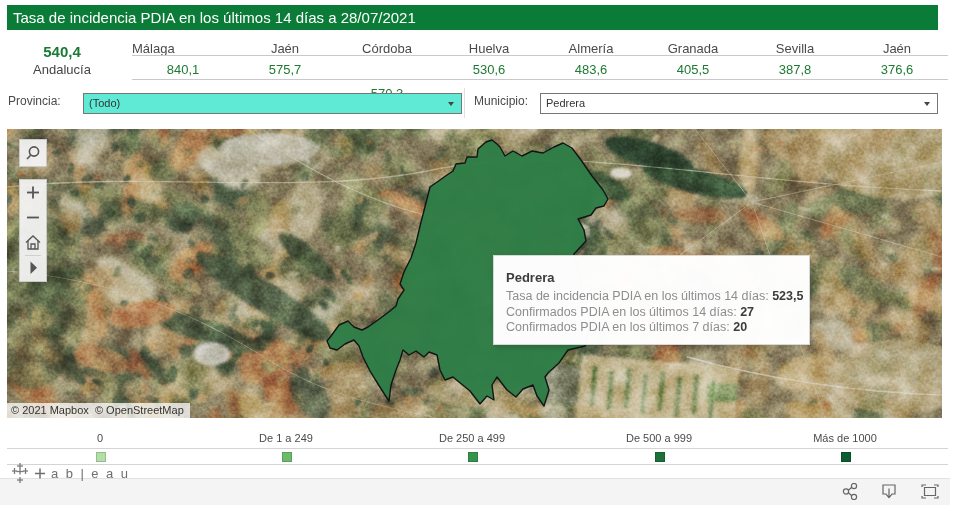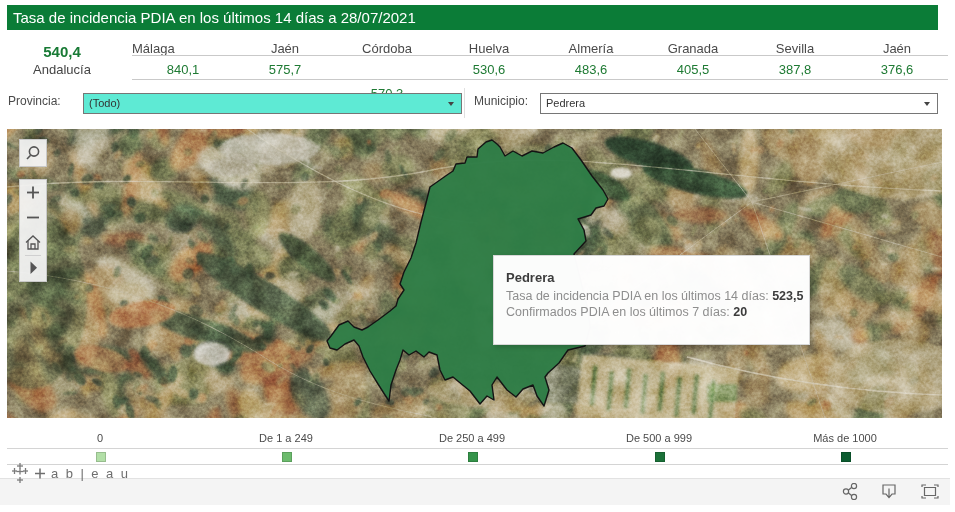--- a/index.html
+++ b/index.html
@@ -1124,20 +1124,21 @@
         <path d="M0,58 C 150,42 300,68 430,40 C 560,14 700,52 935,62" stroke="#d8d2c0" stroke-width="1.3" fill="none" opacity="0.6"></path>
         <path d="M240,0 C 300,40 380,88 470,94" stroke="#d6d0be" stroke-width="1.1" fill="none" opacity="0.6"></path>
         <path d="M745,73 L 935,33 M745,73 L 935,128 M745,73 L 688,0 M745,73 L 602,178 M745,73 L 818,289" stroke="#cfc9b8" stroke-width="1" fill="none" opacity="0.55"></path>
         <path d="M0,142 C 120,152 200,192 260,230 C 320,268 380,278 430,289" stroke="#c9c2ae" stroke-width="1" fill="none" opacity="0.5"></path>
         <path d="M680,228 C 760,250 850,263 935,266" stroke="#d8d2c0" stroke-width="1.4" fill="none" opacity="0.75"></path>
       </g>
       <rect x="0" y="0" width="935" height="289" filter="url(#n1)" style="mix-blend-mode:overlay" opacity="0.8"></rect>
       <rect x="0" y="0" width="935" height="289" filter="url(#n2)" style="mix-blend-mode:overlay" opacity="0.32"></rect>
       <path d="M423,58 L440,46 446,42 449,35 458,34 460,28 470,28 471,20 479,13 485,11 490,15 493,18 498,27 506,22 515,27 525,22 536,24 547,18 556,14 565,19 574,31 585,47 596,61 601,70 597,77 589,79 584,86 571,90 577,101 579,112 567,125 571,141 576,161 581,181 583,198 578,217 561,221 552,234 541,244 538,248 542,261 537,277 530,267 526,256 516,260 509,268 500,261 490,248 485,256 487,271 480,267 473,275 463,262 452,253 446,248 438,251 433,241 430,226 422,223 417,228 409,222 402,226 396,221 393,231 389,241 384,256 382,272 378,266 371,255 363,242 356,228 352,217 347,211 338,215 330,221 323,219 320,212 324,207 332,196 341,192 347,198 355,201 361,198 371,191 383,182 389,177 391,170 397,161 393,155 397,143 404,129 409,114 414,93 419,74 Z" fill="#2e7d46" fill-opacity="0.97" stroke="#141414" stroke-width="1.4" stroke-linejoin="round"></path>
     </svg>
+  <div style="position:absolute;left:0;bottom:0;background:rgba(255,255,255,0.75);font-size:11px;color:#333;padding:1px 6px 2px 4px;">© 2021 Mapbox&nbsp; © OpenStreetMap</div>
 </div>
 
 <div class="abs" style="left:19px;top:139px;width:26px;height:26px;background:rgba(243,243,243,0.94);border:1px solid #c9c9c9;">
   <svg width="26" height="26" viewBox="0 0 26 26">
       <circle cx="14" cy="11.5" r="4.6" fill="none" stroke="#555" stroke-width="1.6"></circle>
       <line x1="10.6" y1="15.2" x2="7" y2="19" stroke="#555" stroke-width="1.6"></line>
     </svg>
 </div>
 <div class="abs" style="left:19px;top:179px;width:26px;height:101px;background:rgba(243,243,243,0.94);border:1px solid #c9c9c9;">
   <svg width="26" height="101" viewBox="0 0 26 101">
@@ -1150,20 +1151,21 @@
         <path d="M11,69 L11,64 L15,64 L15,69"></path>
       </g>
     <line x1="5" y1="75.5" x2="21" y2="75.5" stroke="#d0d0d0" stroke-width="1"></line>
     <path d="M10.5,81.5 L17,87.8 L10.5,94 Z" fill="#555"></path>
   </svg>
 </div>
 
 <div class="abs" style="left:493px;top:255px;width:295px;height:72px;background:rgba(255,255,255,0.98);border:1px solid #d8d8d8;box-shadow:2px 2px 5px rgba(0,0,0,0.18);padding:12px 8px 4px 12px;">
   <div style="font-size:13px;font-weight:bold;color:#3c3c3c;margin-top:2px;white-space:nowrap;">Pedrera</div>
   <div style="font-size:12.5px;color:#8e8e8e;margin-top:4px;line-height:15.5px;white-space:nowrap;">Tasa de incidencia PDIA en los últimos 14 días: <b style="color:#3c3c3c;margin-top:44px;">523,5</b></div>
+  <div style="font-size:12.5px;color:#8e8e8e;line-height:15.5px;white-space:nowrap;">Confirmados PDIA en los últimos 14 días: <b style="color:#3c3c3c;">27</b></div>
   <div style="font-size:12.5px;color:#8e8e8e;line-height:15.5px;white-space:nowrap;">Confirmados PDIA en los últimos 7 días: <b style="color:#3c3c3c;">20</b></div>
 </div>
 
 <div class="abs" style="left:0;top:432px;font-size:11px;">
     <div style="position:absolute;left:7px;top:0;width:186px;text-align:center;color:#4a4a4a;">0</div>
     <div style="position:absolute;left:193px;top:0;width:186px;text-align:center;color:#4a4a4a;">De 1 a 249</div>
     <div style="position:absolute;left:379px;top:0;width:186px;text-align:center;color:#4a4a4a;">De 250 a 499</div>
     <div style="position:absolute;left:566px;top:0;width:186px;text-align:center;color:#4a4a4a;">De 500 a 999</div>
     <div style="position:absolute;left:752px;top:0;width:186px;text-align:center;color:#4a4a4a;">Más de 1000</div>
   </div>

